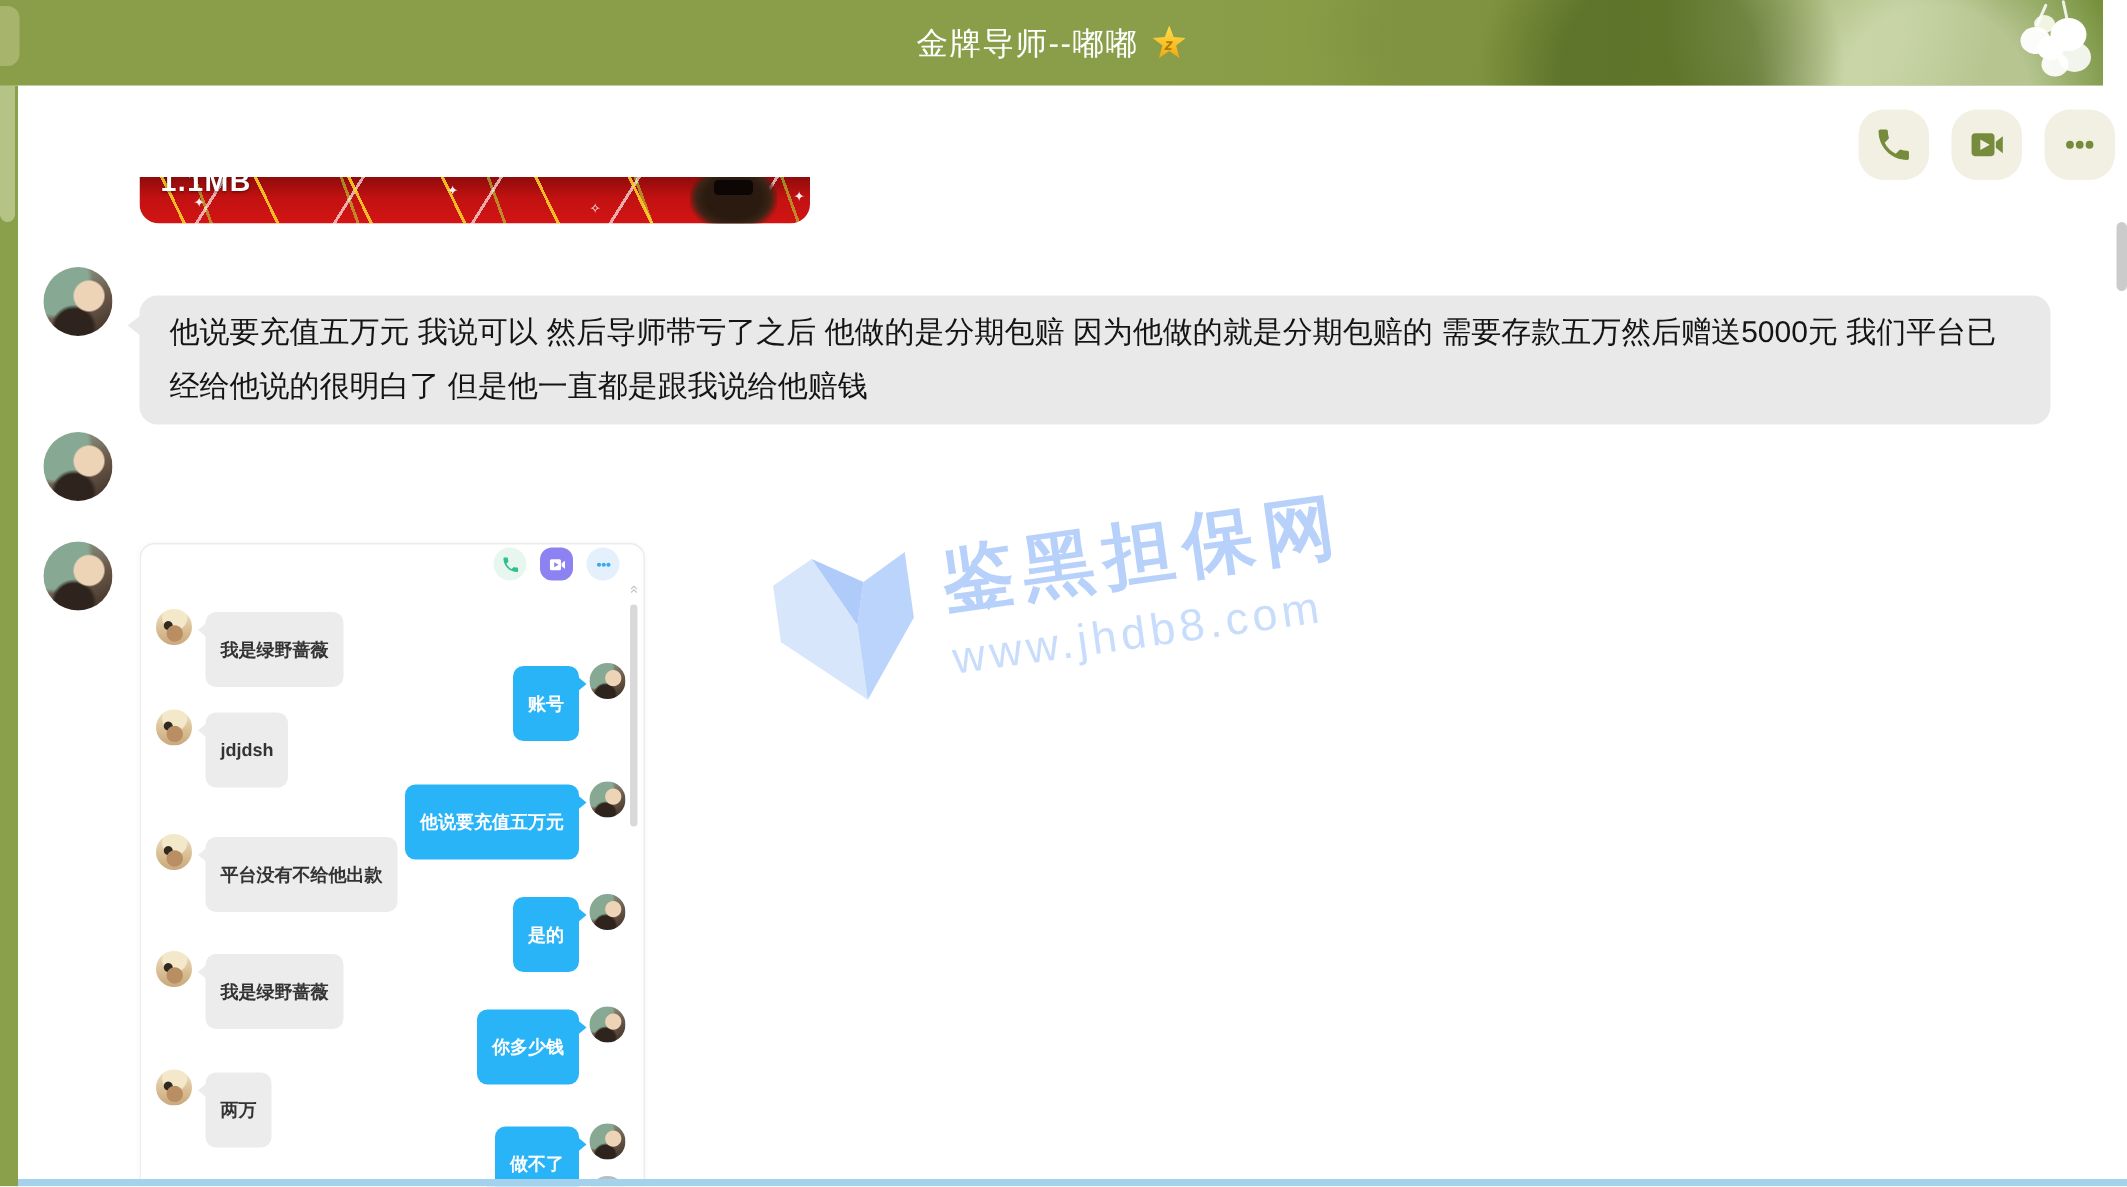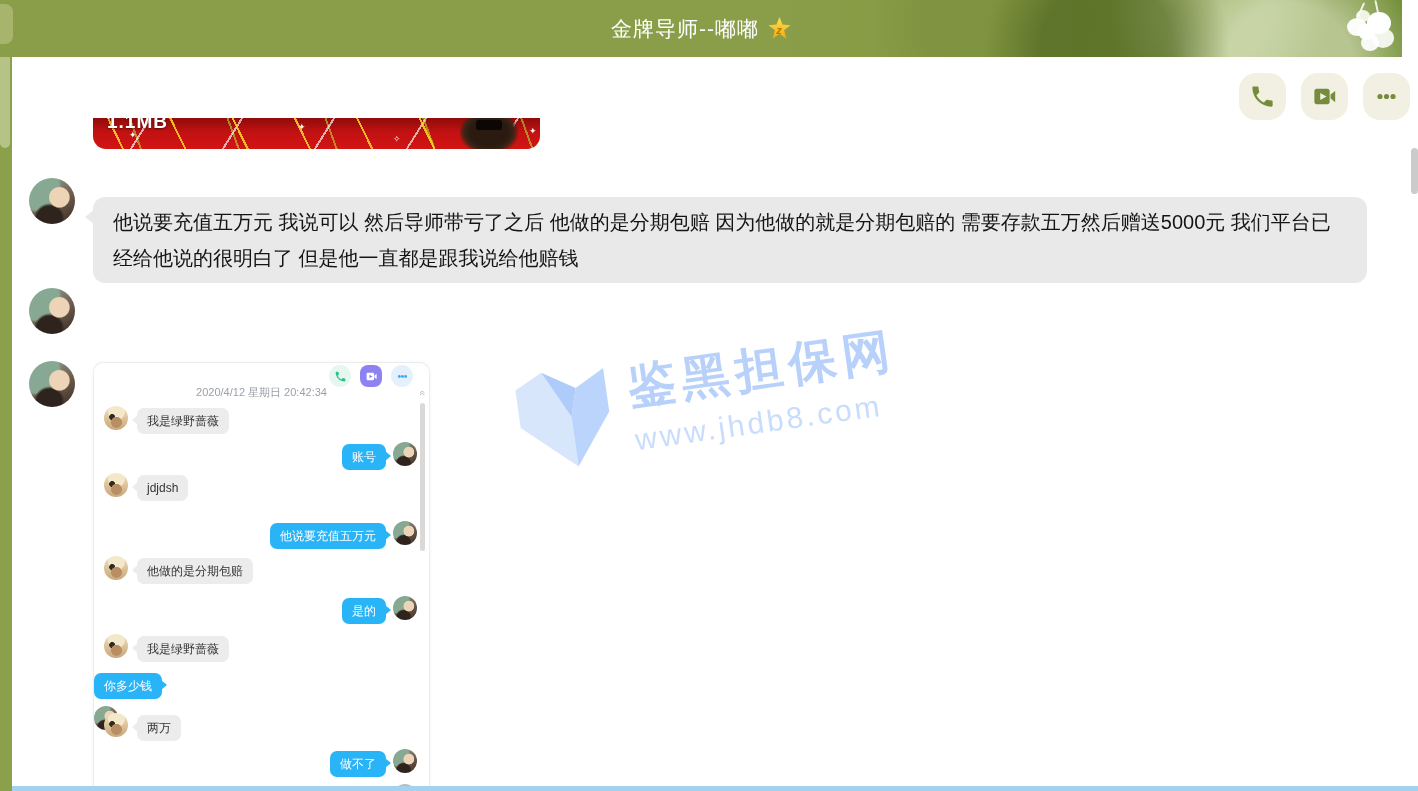--- a/index.html
+++ b/index.html
@@ -93,22 +93,22 @@
   .shot-collapse { position:absolute; right:4px; top:24px; color:#bcc1ca; font-size:10px;
     transform:rotate(90deg); letter-spacing:-1px; }
   .shot-scrollbar { position:absolute; right:4px; top:40px; width:5px; height:148px;
     background:#d9d9d9; border-radius:3px; }
   .shot-date { position:absolute; top:22px; width:100%; text-align:center; font-size:11px; color:#9aa0a8; }
 
   .srow { position:absolute; left:0; width:100%; display:flex; align-items:flex-start; }
   .srow.left  { padding-left:10px; gap:9px; }
   .srow.right { padding-right:12px; gap:7px; justify-content:flex-end; }
   .mini-av { width:24px; height:24px; border-radius:50%; flex:0 0 auto; }
-  .mini-bubble { position:relative; font-size:12px; padding:6px 10px; border-radius:7px;
-    line-height:14px; margin-top:2px; white-space:nowrap; }
+  .mini-bubble { position:relative; font-size:12px; padding:18px 10px; border-radius:7px;
+    line-height:14px; margin-top:2px; white-space:nowrap;font-weight:bold; }
   .srow.left  .mini-bubble { background:#ececec; color:#333; }
   .srow.right .mini-bubble { background:#29b4f8; color:#fff; }
   .srow.left  .mini-bubble::before { content:""; position:absolute; left:-5px; top:7px;
     border:5px solid rgba(0,0,0,0); border-right:6px solid #ececec; border-left:none; }
   .srow.right .mini-bubble::after { content:""; position:absolute; right:-5px; top:7px;
     border:5px solid rgba(0,0,0,0); border-left:6px solid #29b4f8; border-right:none; }
   .mini-bubble.partial { width:62px; height:26px; }
 
   
   .watermark { position:absolute; left:512px; top:336px; display:flex; align-items:center; gap:16px;
@@ -195,51 +195,50 @@
       <div class="mi mi-more">
         <svg viewBox="0 0 24 24">
             <circle cx="6.2" cy="12" r="2.6" fill="#3da8f2"></circle>
             <circle cx="12" cy="12" r="2.6" fill="#3da8f2"></circle>
             <circle cx="17.8" cy="12" r="2.6" fill="#3da8f2"></circle>
           </svg>
       </div>
     </div>
     <div class="shot-collapse">«</div>
     <div class="shot-scrollbar"></div>
-    <div class="shot-date">2020/4/12 星期日 20:42:34</div>
     <div id="shot-rows">
         <div class="srow left" style="top: 43px;">
           <div class="mini-av av-doll"></div>
           <div class="mini-bubble">我是绿野蔷薇</div>
         </div>
         <div class="srow right" style="top: 79px;">
           <div class="mini-bubble">账号</div>
           <div class="mini-av av-woman"></div>
         </div>
         <div class="srow left" style="top: 110px;">
           <div class="mini-av av-doll"></div>
           <div class="mini-bubble">jdjdsh</div>
         </div>
         <div class="srow right" style="top: 158px;">
           <div class="mini-bubble">他说要充值五万元</div>
           <div class="mini-av av-woman"></div>
         </div>
         <div class="srow left" style="top: 193px;">
           <div class="mini-av av-doll"></div>
-          <div class="mini-bubble">他做的是分期包赔</div>
+          <div class="mini-bubble">平台没有不给他出款</div>
         </div>
         <div class="srow right" style="top: 233px;">
           <div class="mini-bubble">是的</div>
           <div class="mini-av av-woman"></div>
         </div>
         <div class="srow left" style="top: 271px;">
           <div class="mini-av av-doll"></div>
           <div class="mini-bubble">我是绿野蔷薇</div>
         </div>
-        <div class="srow right" style="top: 308px; flex-direction: column;">
+        <div class="srow right" style="top: 308px;">
           <div class="mini-bubble">你多少钱</div>
           <div class="mini-av av-woman"></div>
         </div>
         <div class="srow left" style="top: 350px;">
           <div class="mini-av av-doll"></div>
           <div class="mini-bubble">两万</div>
         </div>
         <div class="srow right" style="top: 386px; text-align: center;">
           <div class="mini-bubble">做不了</div>
           <div class="mini-av av-woman"></div>

